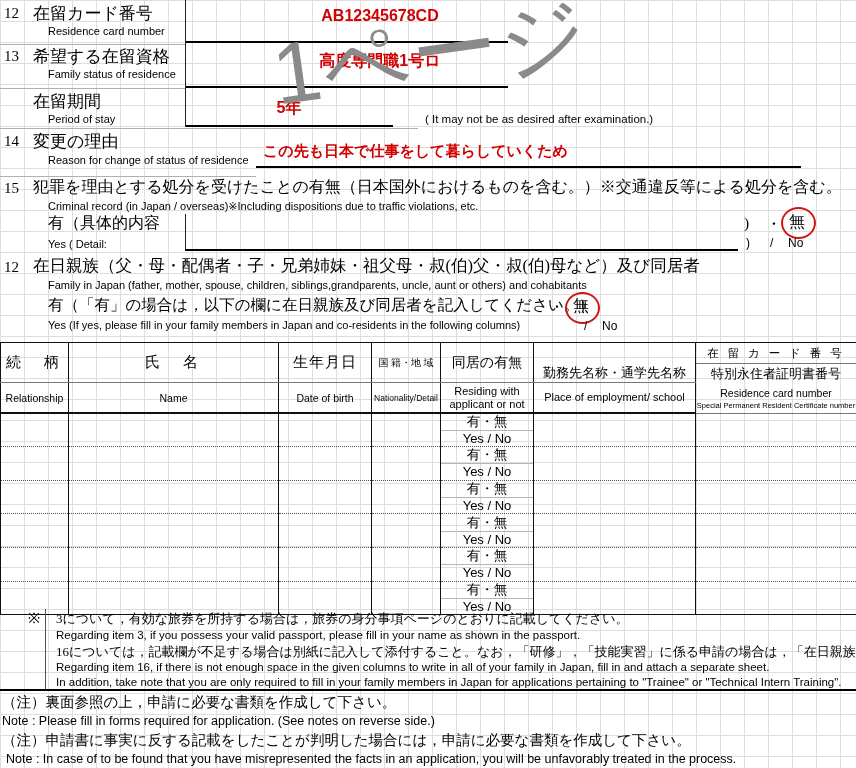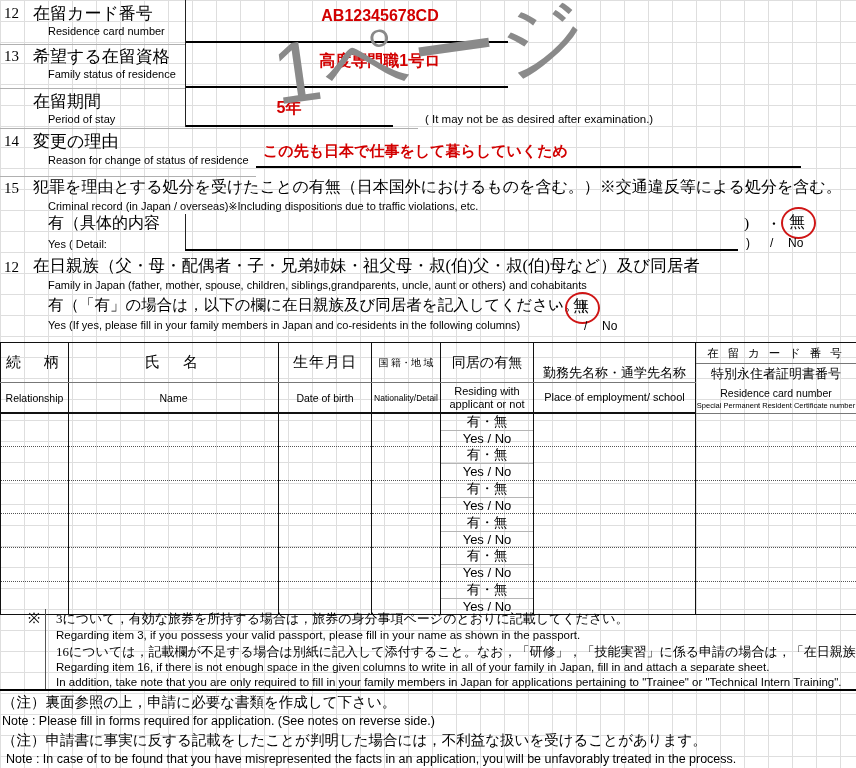--- a/index.html
+++ b/index.html
@@ -263,16 +263,16 @@
   <div class="abs vline" style="left:45px;top:609px;height:80px;border-left-color:#555"></div>
   <div class="abs ja13" style="left:56px;top:611px">3について，有効な旅券を所持する場合は，旅券の身分事項ページのとおりに記載してください。</div>
   <div class="abs en115" style="left:56px;top:629px">Regarding item 3, if you possess your valid passport, please fill in your name as shown in the passport.</div>
   <div class="abs ja13" style="left:56px;top:644px">16については，記載欄が不足する場合は別紙に記入して添付すること。なお，「研修」，「技能実習」に係る申請の場合は，「在日親族」のみ記載してください。</div>
   <div class="abs en115" style="left:56px;top:661px">Regarding item 16, if there is not enough space in the given columns to write in all of your family in Japan, fill in and attach a separate sheet.</div>
   <div class="abs en115" style="left:56px;top:676px">In addition, take note that you are only required to fill in your family members in Japan for applications pertaining to "Trainee" or "Technical Intern Training".</div>
 
   <div class="abs thickline" style="left:0;top:689px;width:856px"></div>
   <div class="abs ja14" style="left:2px;top:694px">（注）裏面参照の上，申請に必要な書類を作成して下さい。</div>
   <div class="abs en125" style="left:2px;top:714px">Note : Please fill in forms required for application. (See notes on reverse side.)</div>
-  <div class="abs ja14" style="left:2px;top:732px">（注）申請書に事実に反する記載をしたことが判明した場合には，不利益な扱いを受けることがあります。</div>
+  <div class="abs ja14" style="left:2px;top:732px">（注）申請書に事実に反する記載をしたことが判明した場合には，申請に必要な書類を作成して下さい。</div>
   <div class="abs en125" style="left:6px;top:752px">Note :  In case of to be found that you have misrepresented the facts in an application, you will be unfavorably treated in the process.</div>
 
 </div>
 
 </body></html>

